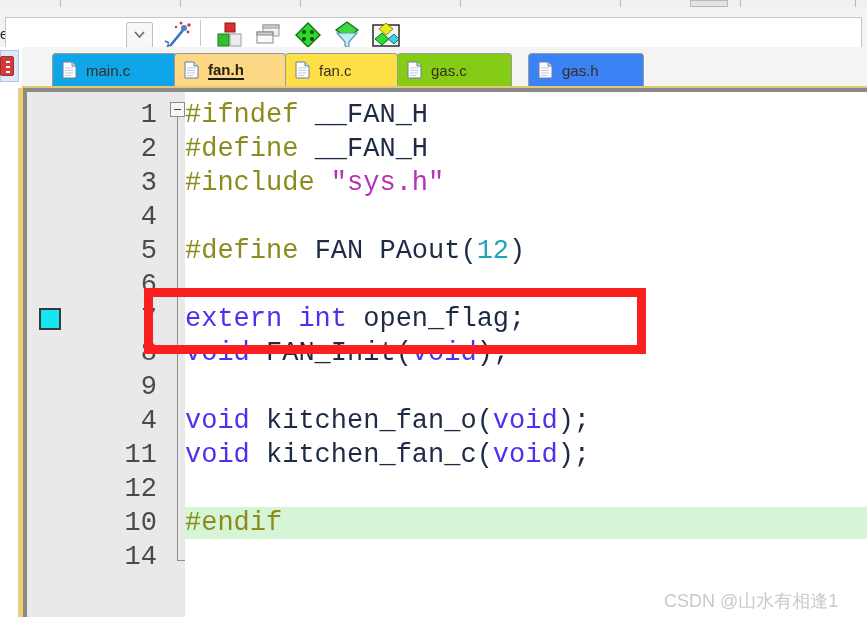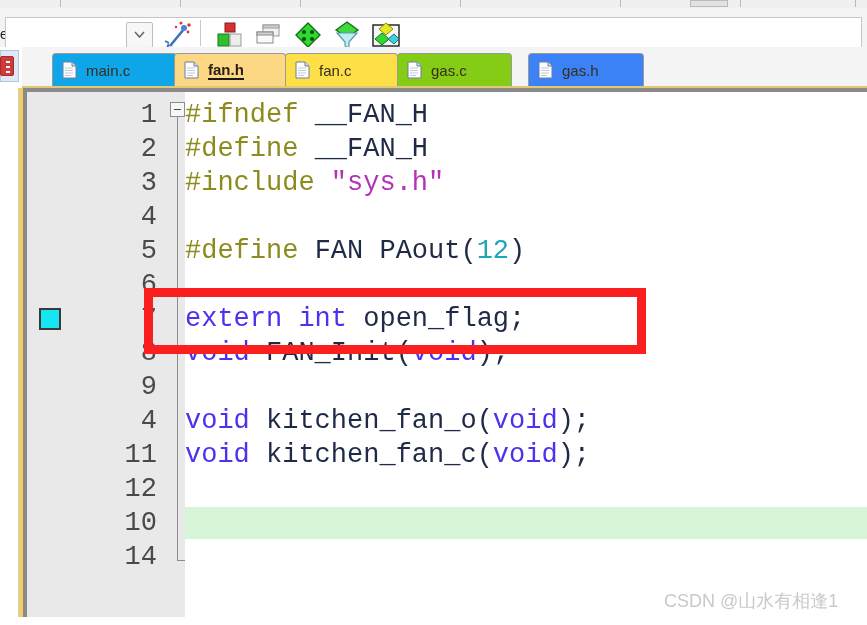--- a/index.html
+++ b/index.html
@@ -300,20 +300,21 @@
         <div class="cl" style="top: 108px;"></div>
         <div class="cl" style="top: 142px;"><span class="c-pre">#define </span><span class="c-id">FAN PAout</span><span class="c-punct">(</span><span class="c-num">12</span><span class="c-punct">)</span></div>
         <div class="cl" style="top: 176px;"></div>
         <div class="cl" style="top: 210px;"><span class="c-kw">extern int </span><span class="c-id">open_flag;</span></div>
         <div class="cl" style="top: 244px;"><span class="c-kw">void </span><span class="c-id">FAN_Init</span><span class="c-punct">(</span><span class="c-kw">void</span><span class="c-punct">);</span></div>
         <div class="cl" style="top: 278px;"></div>
         <div class="cl" style="top: 312px;"><span class="c-kw">void </span><span class="c-id">kitchen_fan_o</span><span class="c-punct">(</span><span class="c-kw">void</span><span class="c-punct">);</span></div>
         <div class="cl" style="top: 346px;"><span class="c-kw">void </span><span class="c-id">kitchen_fan_c</span><span class="c-punct">(</span><span class="c-kw">void</span><span class="c-punct">);</span></div>
         <div class="cl" style="top: 380px;"></div>
         <div class="lnhl" style="top: 415px;"></div>
+        <div class="cl" style="top: 414px;"><span class="c-pre">#endif</span></div>
         <div class="cl" style="top: 448px;"></div>
       </div>
   </div>
 
   <div class="redbox"></div>
 
   <div class="watermark">CSDN @山水有相逢1</div>
   <div class="bottom-fill"></div>
 </div>
 

